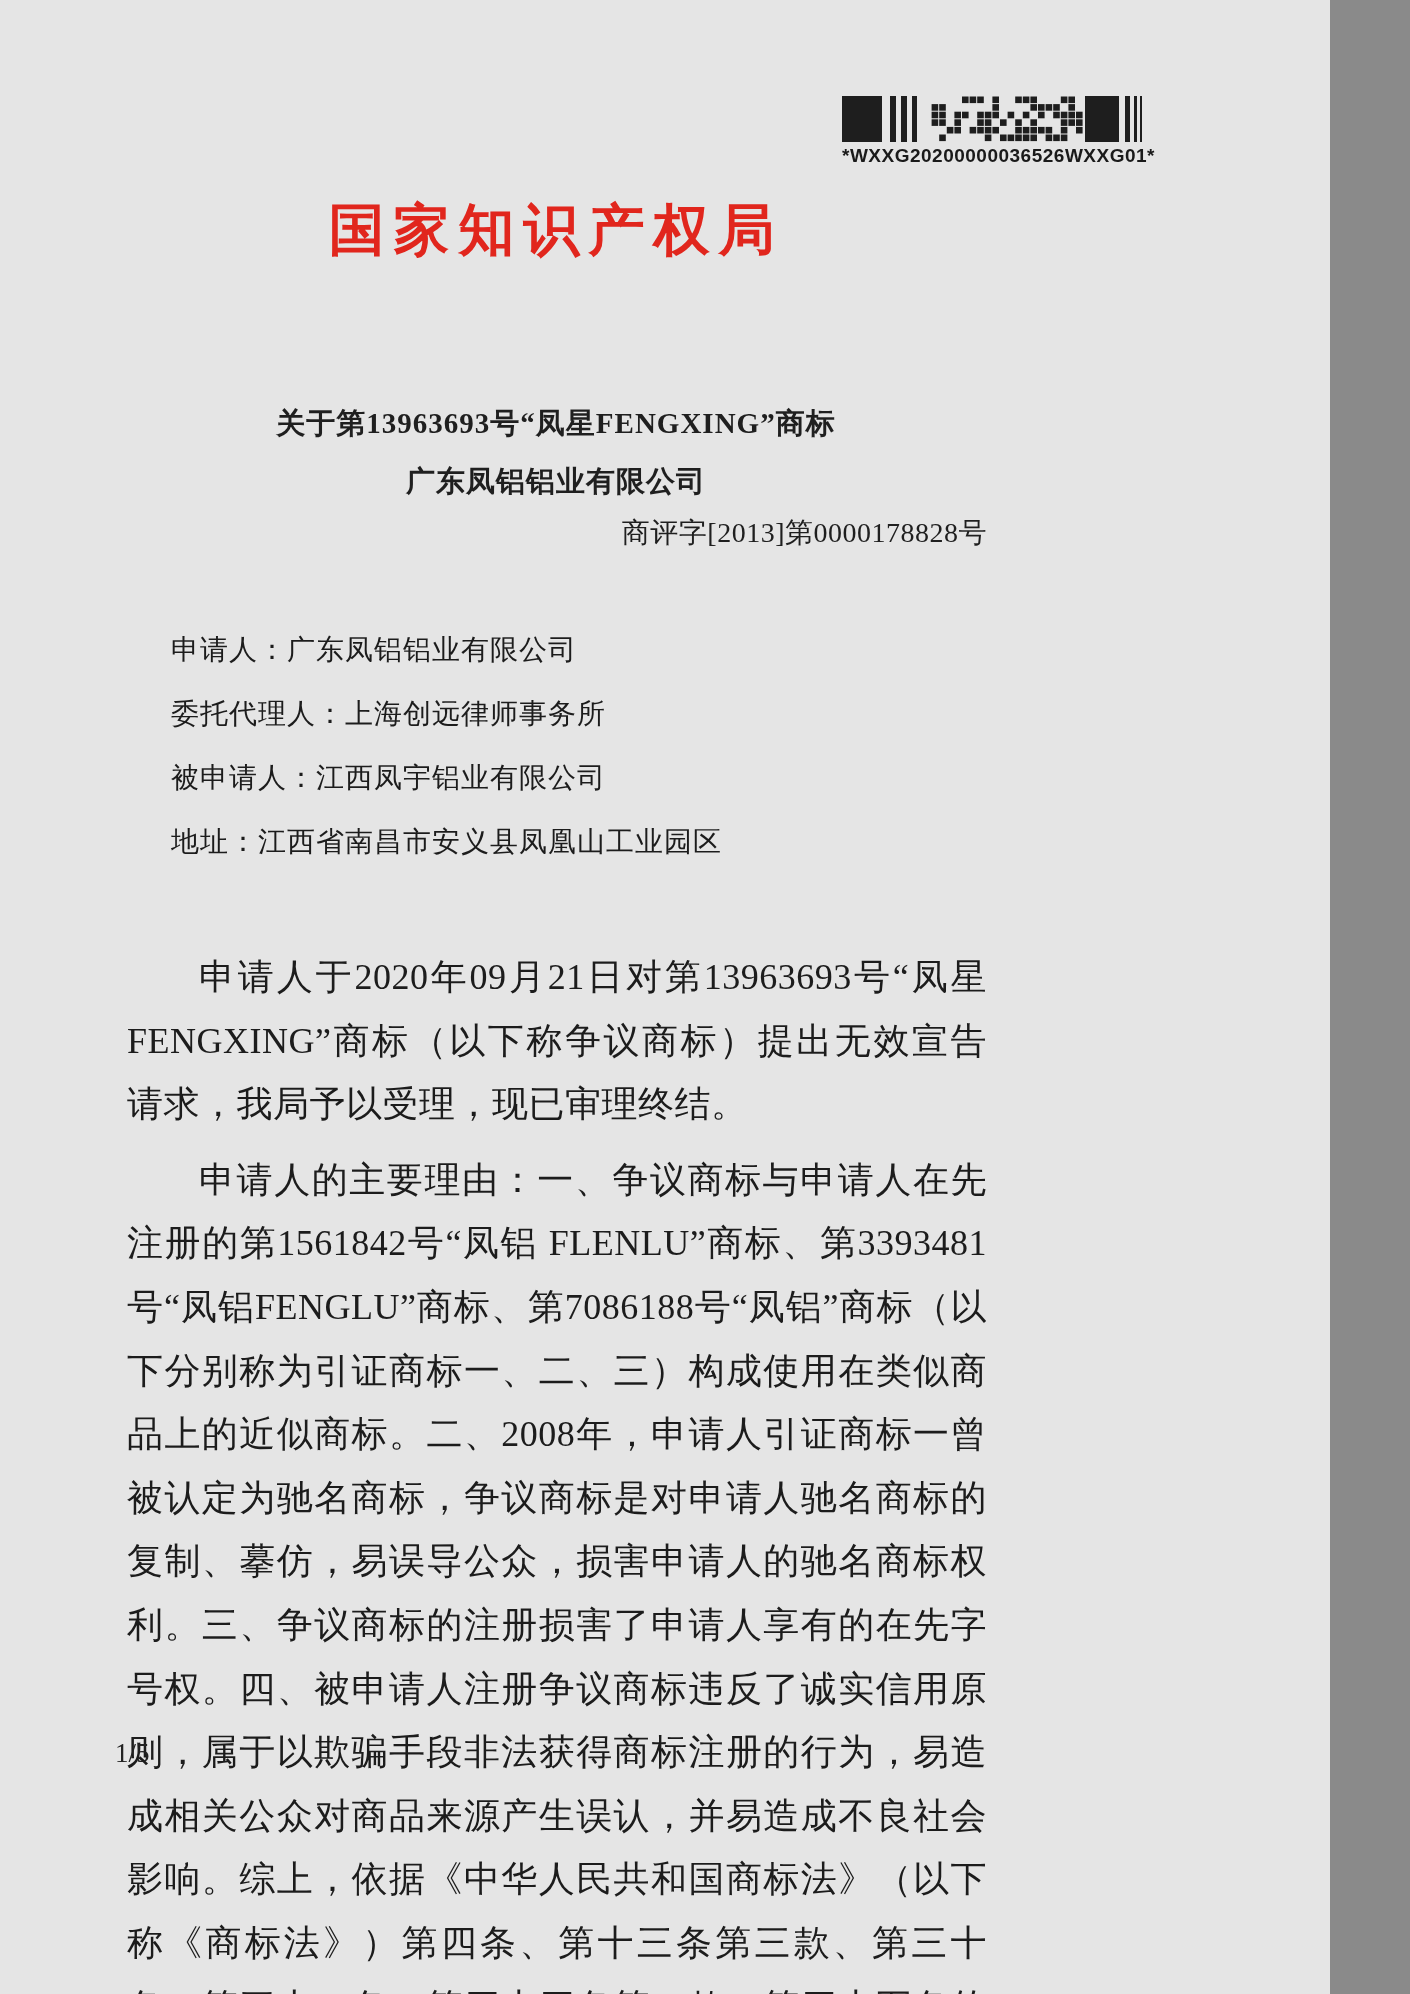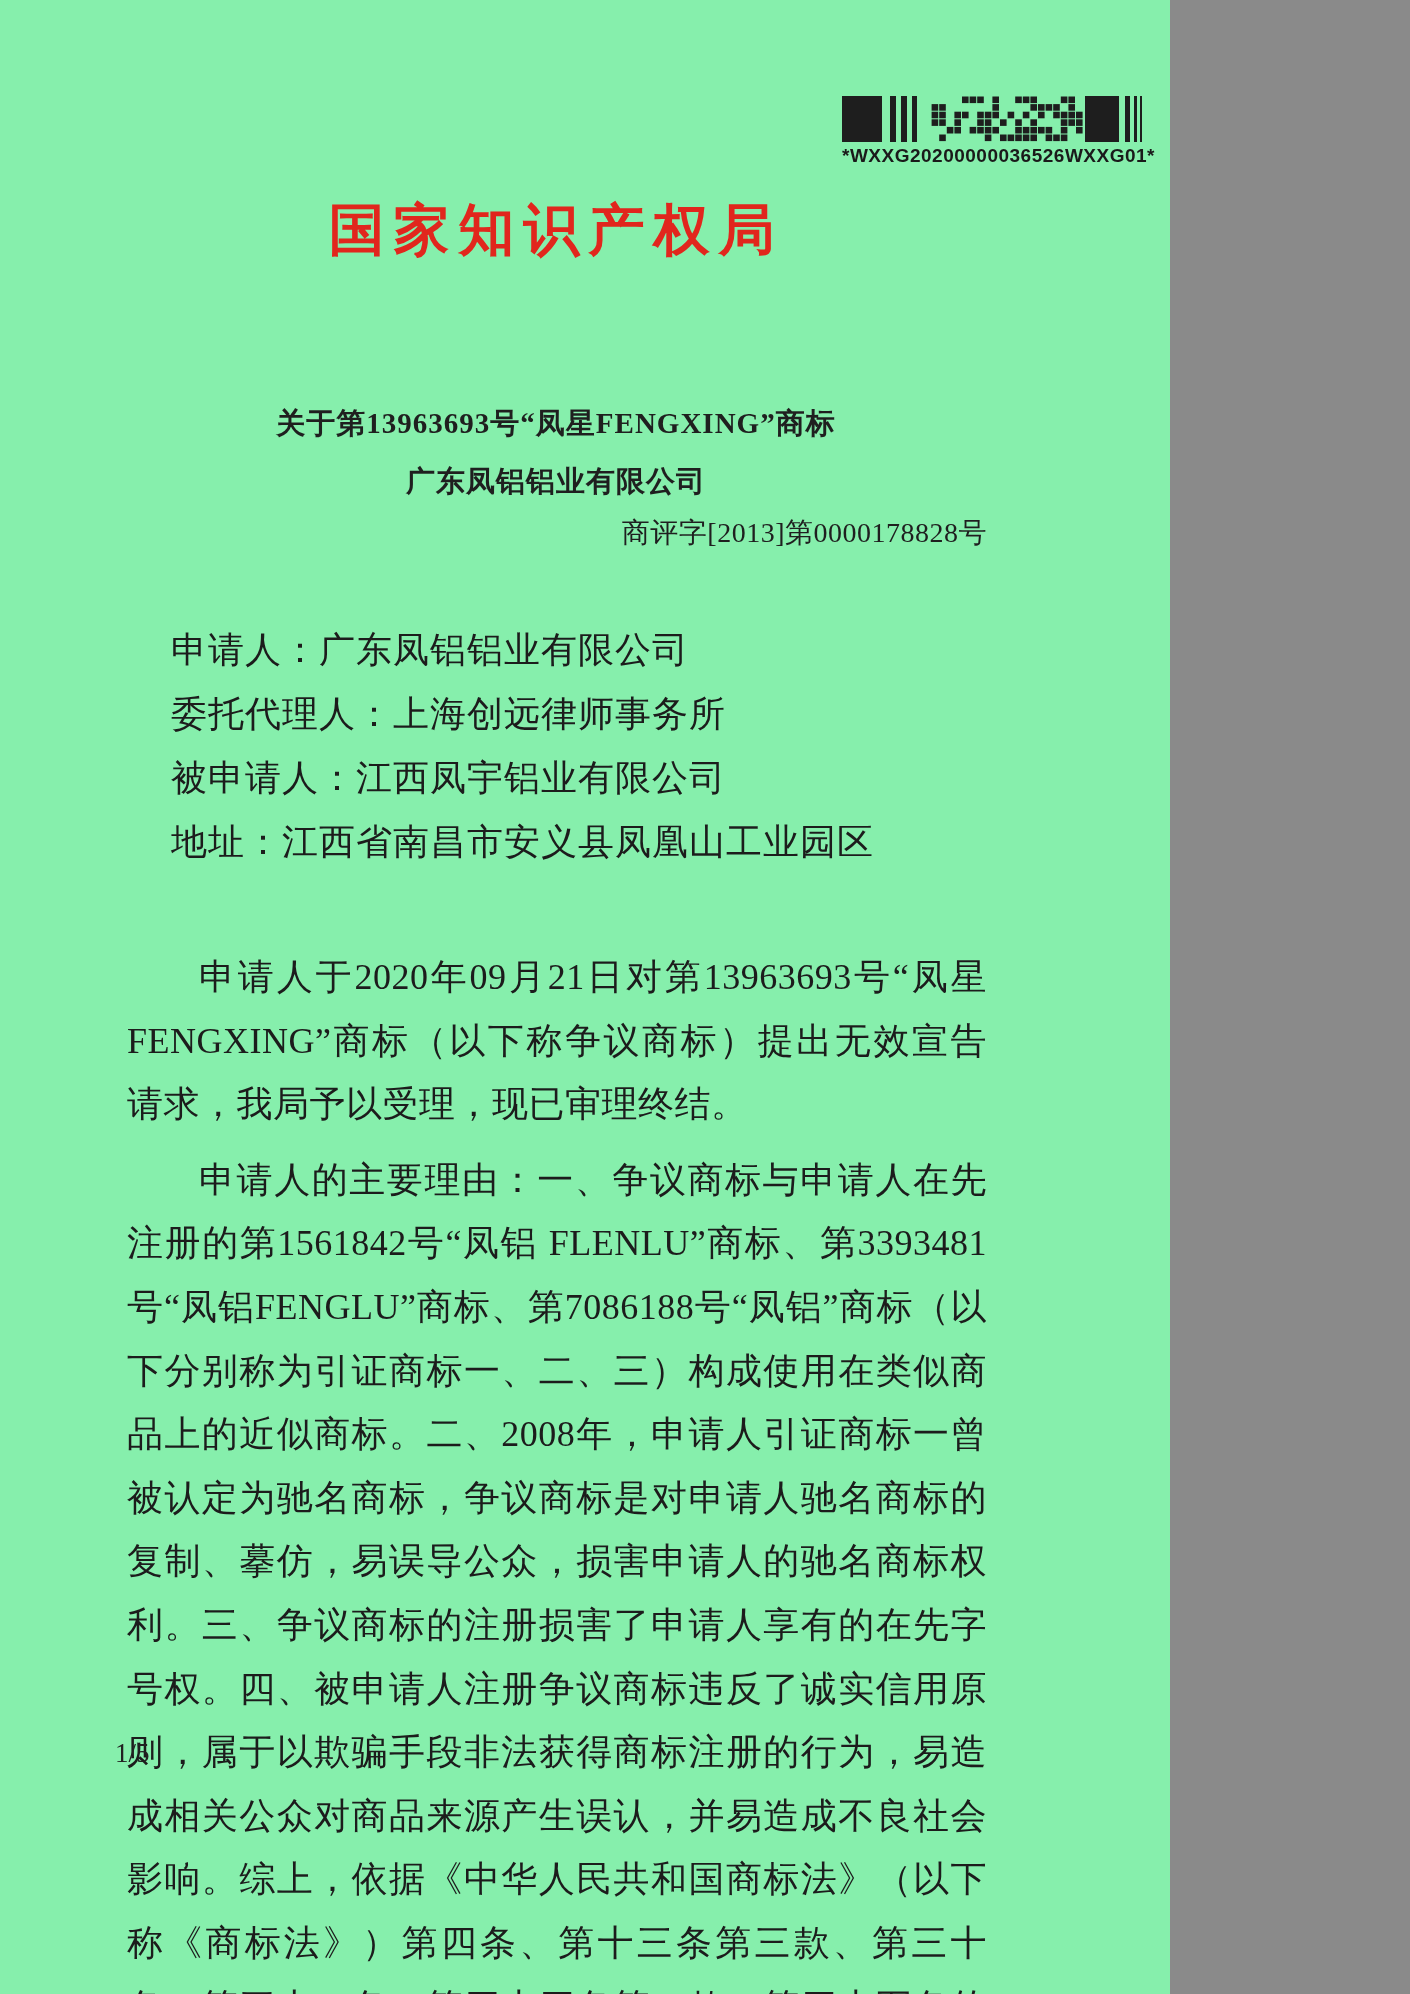--- a/index.html
+++ b/index.html
@@ -1,19 +1,19 @@
 <!DOCTYPE html>
 <html style="--agency-red: #e1261d;"><head>
 <meta charset="utf-8">
 <style>
   html,body{margin:0;padding:0;background:#8a8a8a;}
   .page{
     position:relative;
-    width:1170px;height:1994px;
-    background:#86efac;
+    width:1330px;height:1994px;
+    background:#e5e5e5;
     overflow:hidden;
     font-family:"Liberation Serif","DejaVu Serif",serif;
     color:#1c1c1c;
   }
   
   .barcode-wrap{
     position:absolute;top:96px;left:842px;width:300px;
     text-align:center;
   }
   .barcode-svg{display:block;width:300px;height:46px;}
@@ -42,21 +42,21 @@
   }
   
   .case-number{
     position:absolute;top:514px;left:115px;width:872px;
     text-align:right;
     font-size:28px;color:#1f1f1f;letter-spacing:0.5px;
   }
   
   .party-block{
     position:absolute;top:618px;left:171px;width:826px;
-    font-size:36px;line-height:64px;color:#1c1c1c;
+    font-size:28px;line-height:64px;color:#1c1c1c;
     letter-spacing:1px;
   }
   
   .body-text{
     position:absolute;top:934px;left:115px;width:884px;
   }
   .body-text p{
     margin:12px;
     font-size:36px;line-height:63.6px;
     text-indent:2em;

